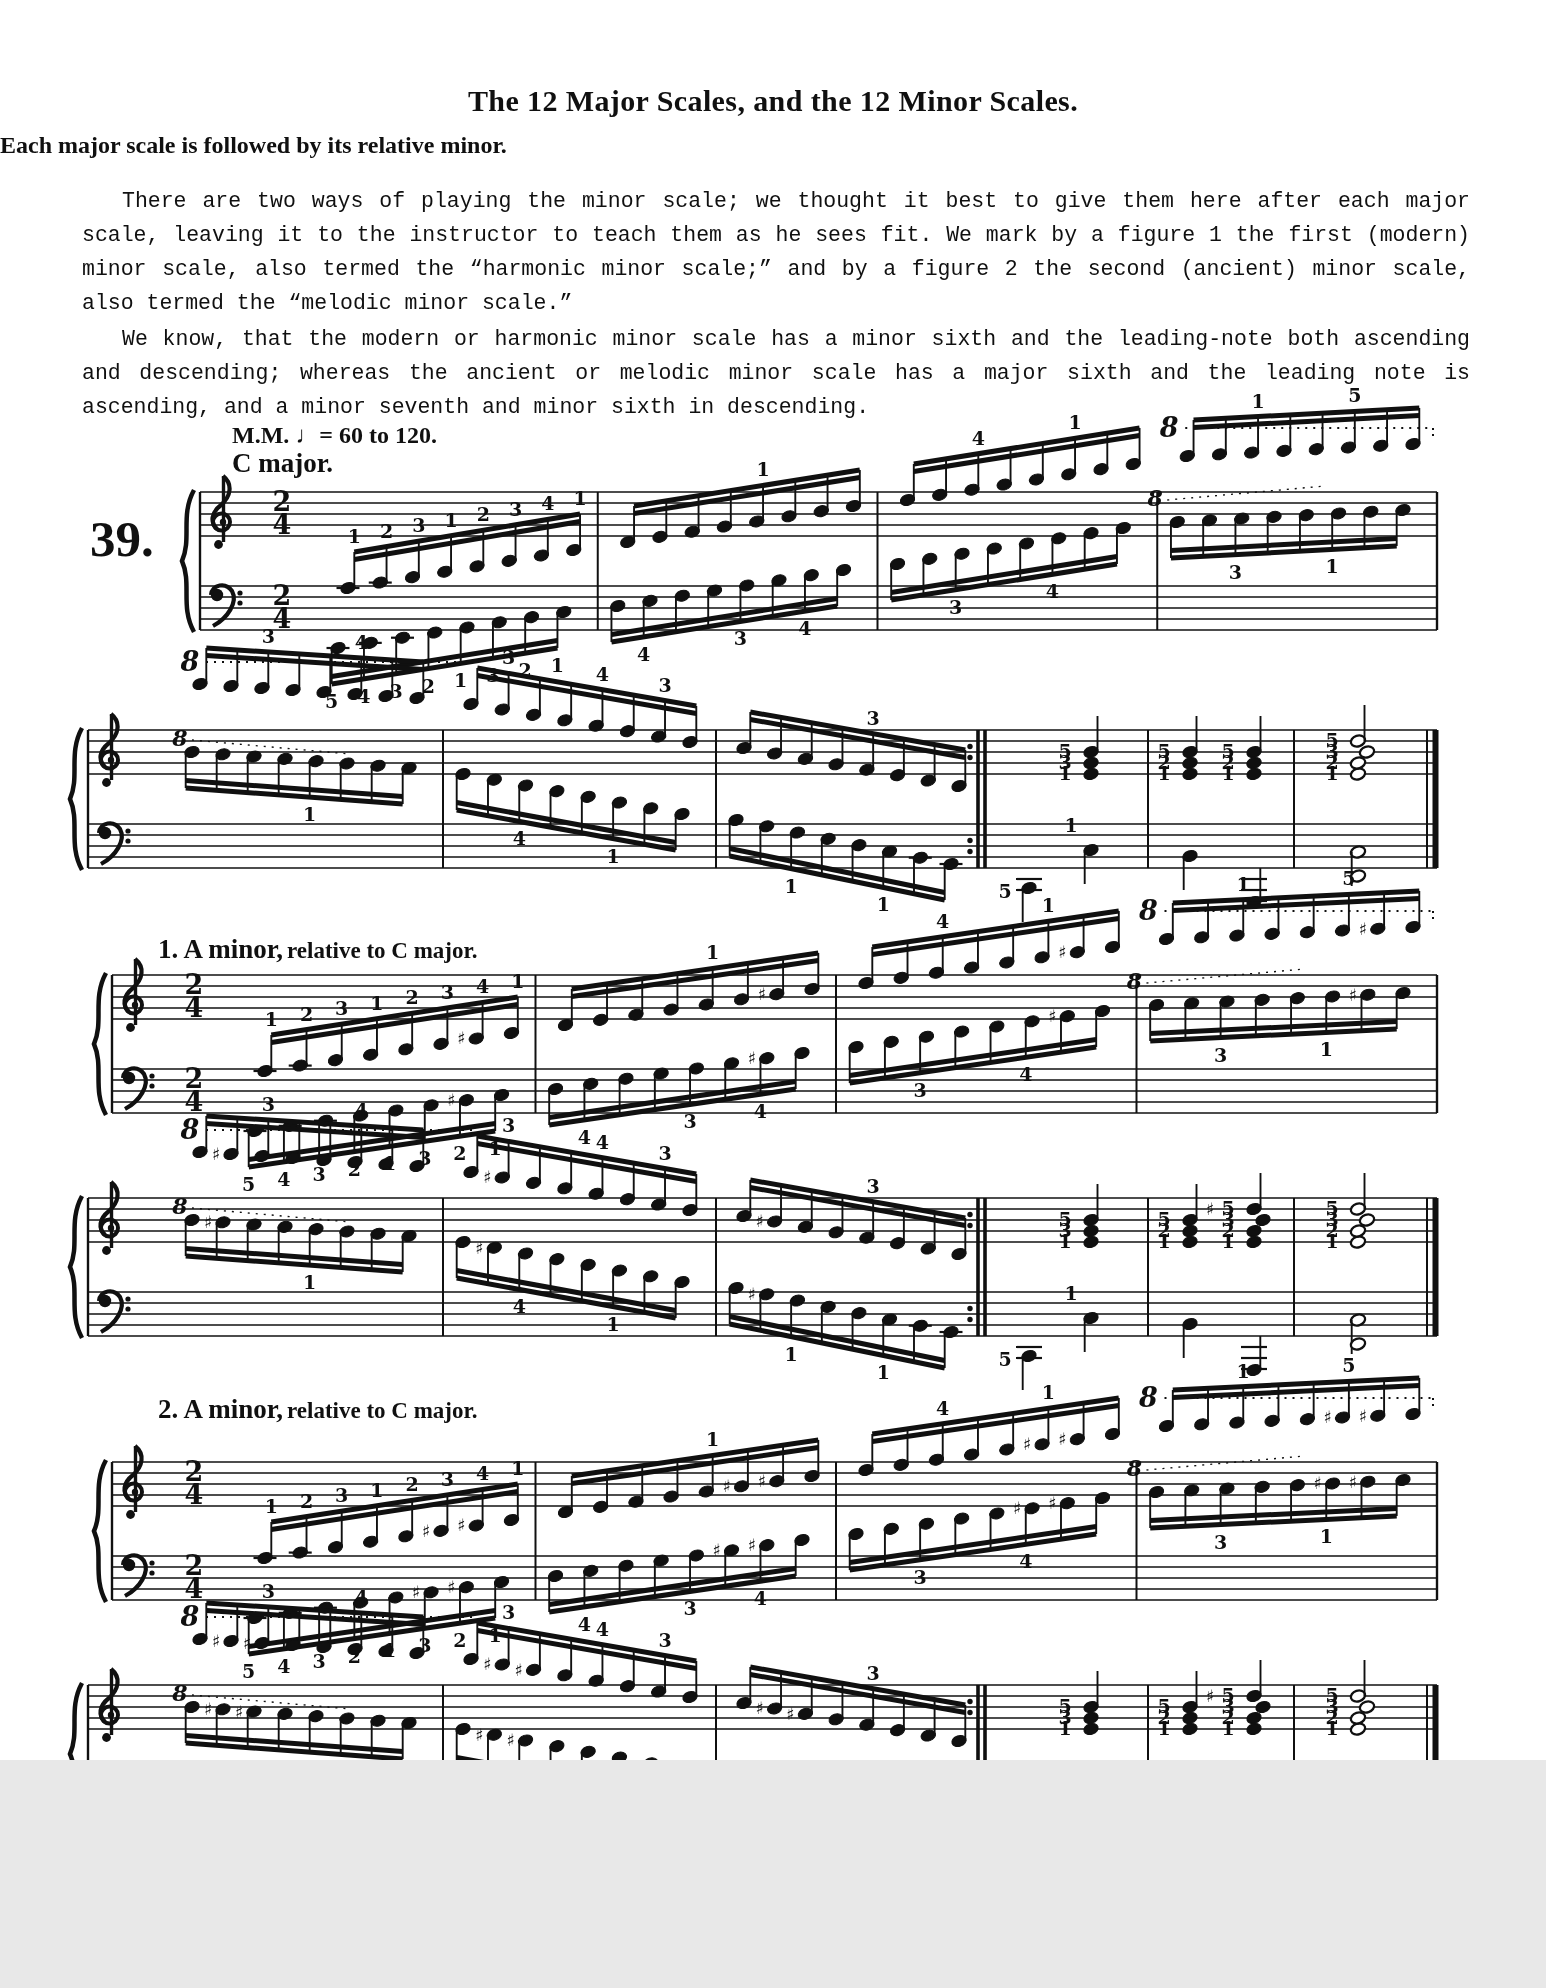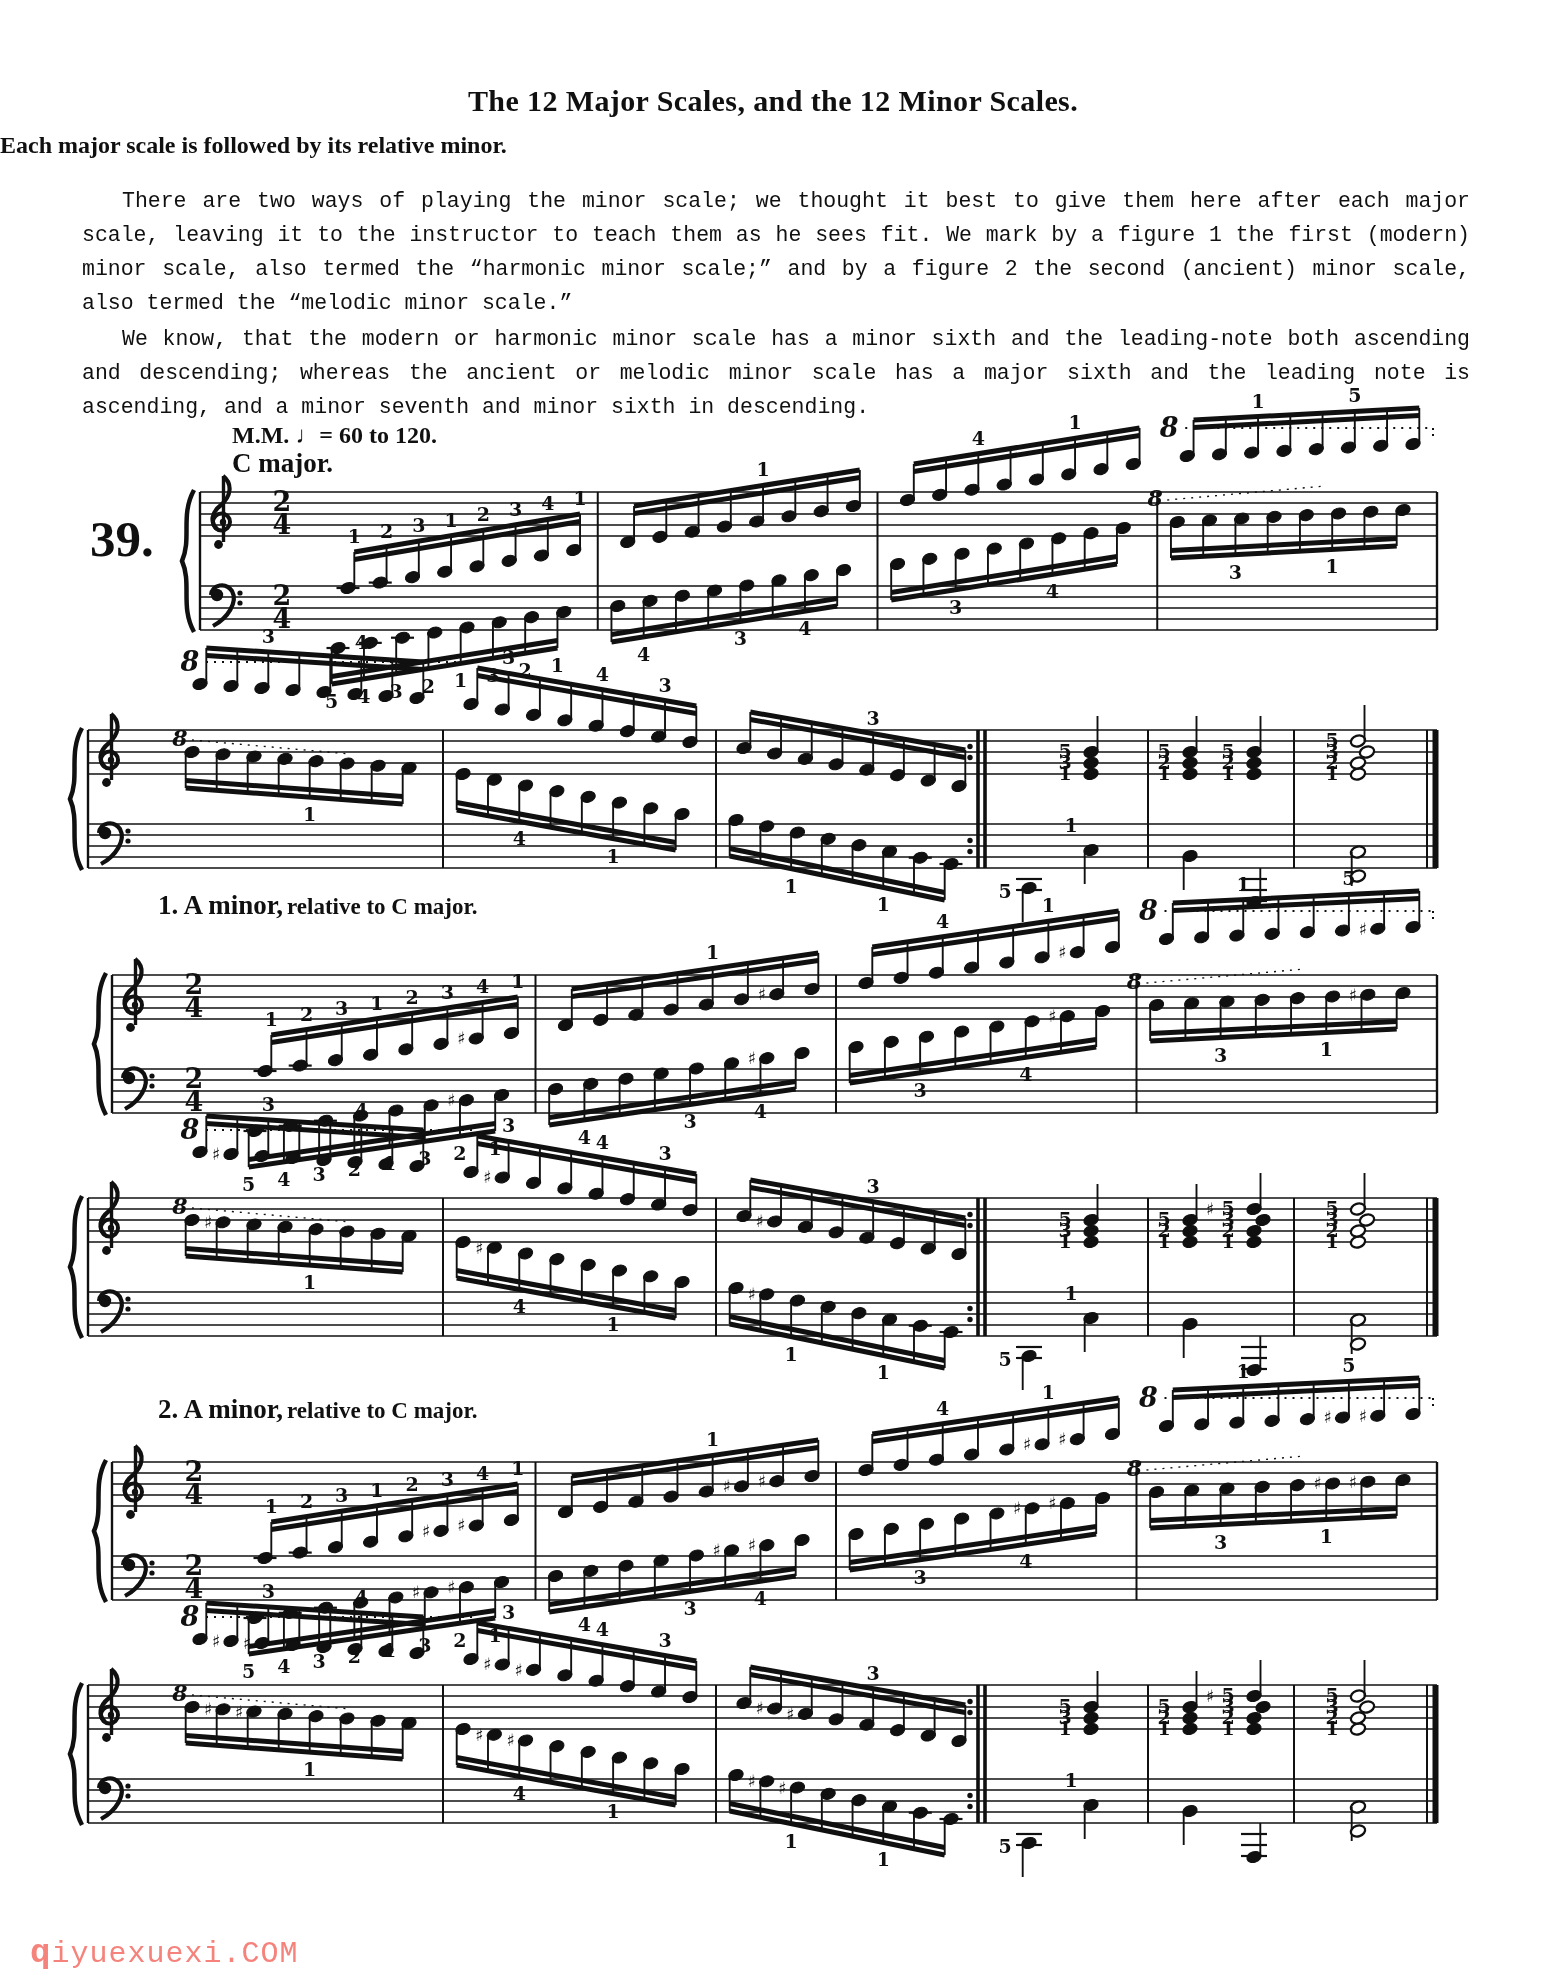--- a/index.html
+++ b/index.html
@@ -1,32 +1,32 @@
 <!DOCTYPE html>
 <html><head>
 <meta charset="utf-8">
 <style>
   html,body{margin:0;padding:0;background:#e8e8e8;}
-  .page{position:relative;width:1546px;height:1988px;background:#ffffff;overflow:hidden;
+  .page{position:relative;width:1546px;height:1760px;background:#ffffff;overflow:hidden;
         font-family:"Liberation Serif",serif;color:#101010;}
   .title{position:absolute;top:84px;left:0;width:100%;text-align:center;
          font-size:30px;font-weight:bold;letter-spacing:.4px;}
   .subtitle{position:absolute;top:132px;left:0;width:100%;text-align:left;
             font-size:24px;font-weight:bold;}
   .paragraphs{position:absolute;top:182px;left:80px;width:1392px;
               font-size:21.5px;line-height:34px;text-align:justify;}
   .paragraphs p{margin:2px;text-indent:40px;font-family:Liberation Mono, monospace;}
   .ex-number{position:absolute;left:90px;top:510px;font-size:51px;font-weight:bold;}
   .tempo{position:absolute;left:232px;top:422px;font-size:24px;font-weight:bold;
          font-family:"Liberation Serif","DejaVu Sans",serif;}
   .keylabel{position:absolute;left:232px;top:448px;font-size:27px;font-weight:bold;}
   .section-label{position:absolute;left:158px;font-weight:bold;}
   .section-label .strong{font-size:27px;}
   .section-label .rest{font-size:23px;}
-  .label-1{top:890px;}
+  .label-1{top:934px;}
   .label-2{top:1394px;}
   .watermark{position:absolute;left:30px;top:1934px;font-size:30px;letter-spacing:1px;
              font-family:Liberation Mono, monospace;}
   .watermark::first-letter{font-weight:bold;font-size:34px;}
   #score-svg{position:absolute;left:0;top:0;}
   #score-svg text{font-family:"DejaVu Serif",serif;font-weight:bold;fill:#101010;}
 </style>
 </head>
 <body>
 

